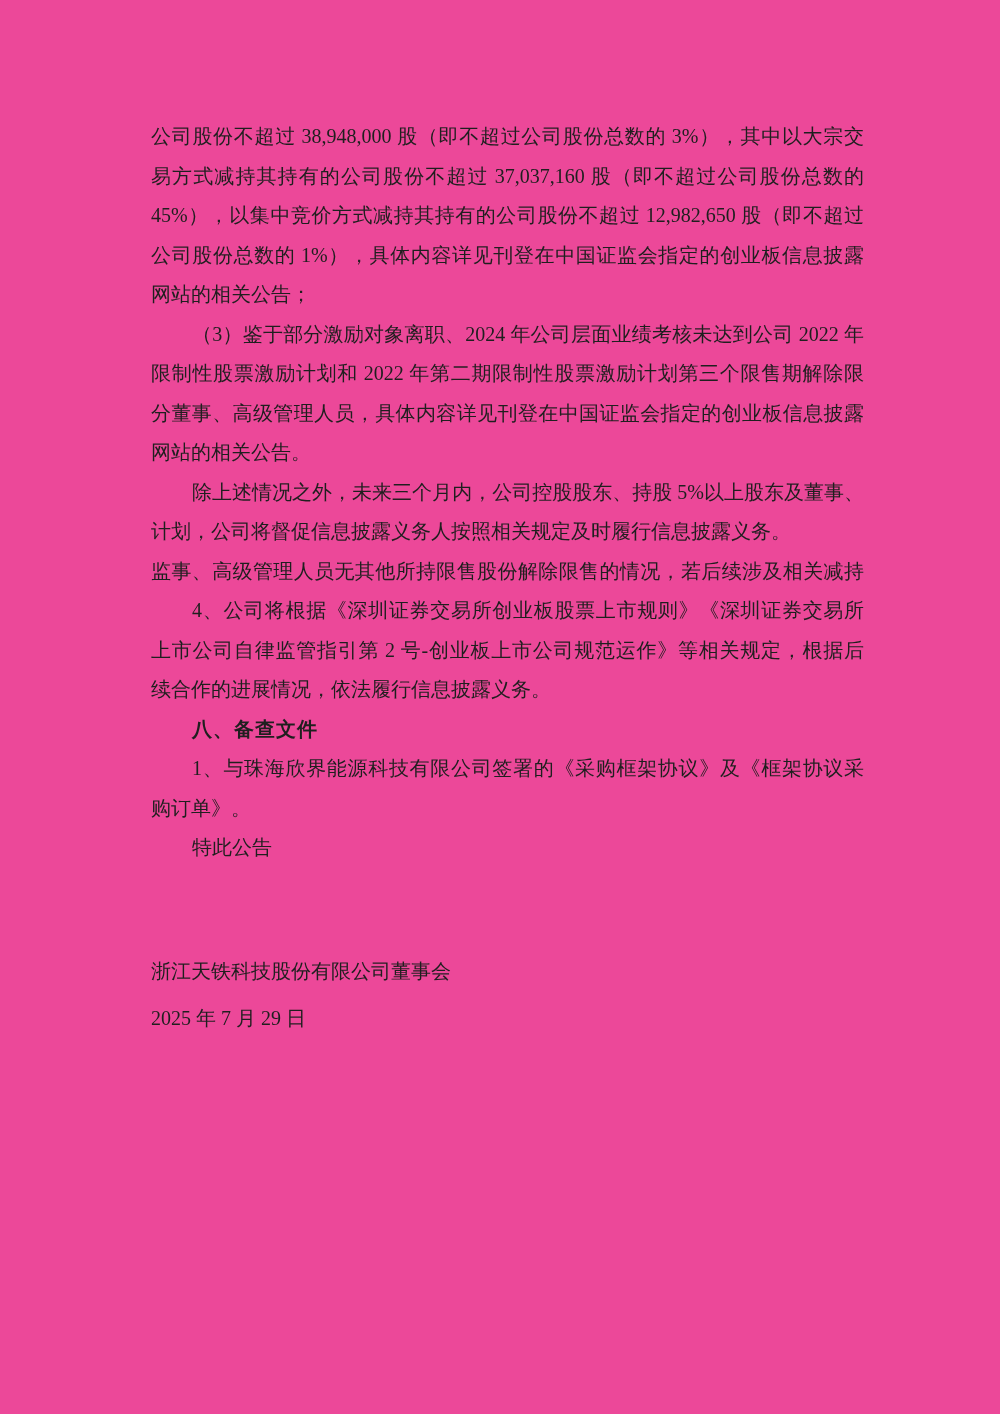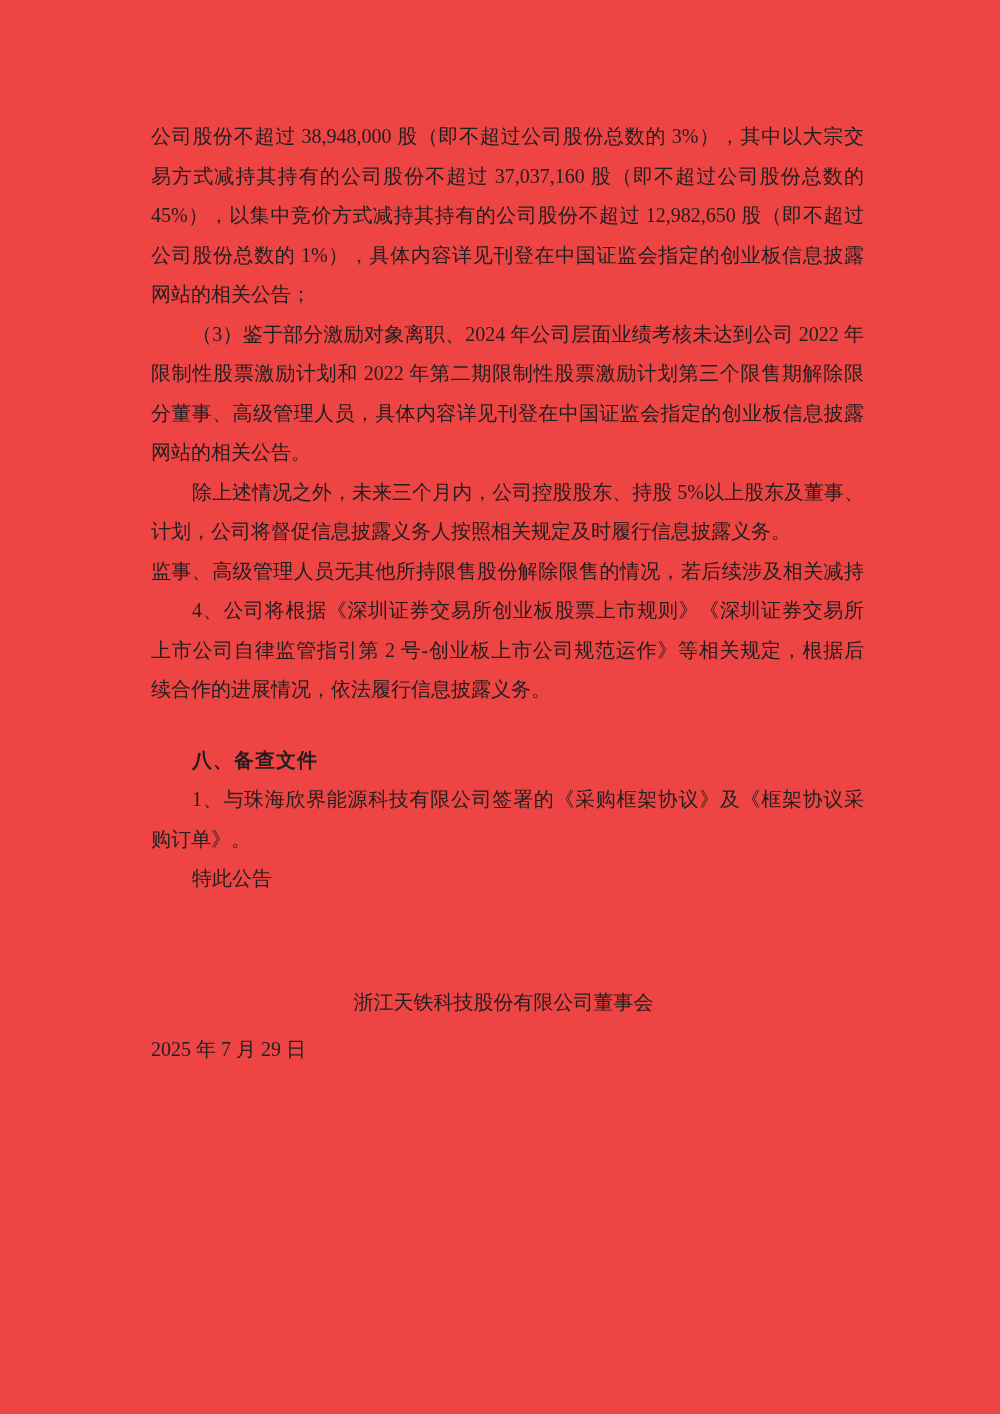--- a/index.html
+++ b/index.html
@@ -35,39 +35,38 @@
   }
   .line.fill {
     text-align-last: justify;
   }
   .line.ind {
     padding-left: 41px;
   }
   .para.heading .line {
     font-weight: 700;
     letter-spacing: 1px;
-    margin-top: 31px;
   }
   .signature {
     margin-top: 84px;
   }
   .sig-company {
-    text-align: center;
+    text-align: left;
     padding-right: 8px;
   }
   .sig-date {
     text-align: left;
     padding-right: 10px;
     margin-top: 8px;
   }
 </style>
 </head>
 <body>
 
-<div class="page" style="background: #ef4444;">
+<div class="page" style="background: #ec4899;">
   <div class="content" style="color: rgb(31, 31, 31);">
     <div id="paragraphs">
         <div class="para body">
           <div class="line fill">公司股份不超过 38,948,000 股（即不超过公司股份总数的 3%），其中以大宗交</div>
           <div class="line fill">易方式减持其持有的公司股份不超过 37,037,160 股（即不超过公司股份总数的</div>
           <div class="line fill">45%），以集中竞价方式减持其持有的公司股份不超过 12,982,650 股（即不超过</div>
           <div class="line fill">公司股份总数的 1%），具体内容详见刊登在中国证监会指定的创业板信息披露</div>
           <div class="line">网站的相关公告；</div>
         </div>
         <div class="para body">

